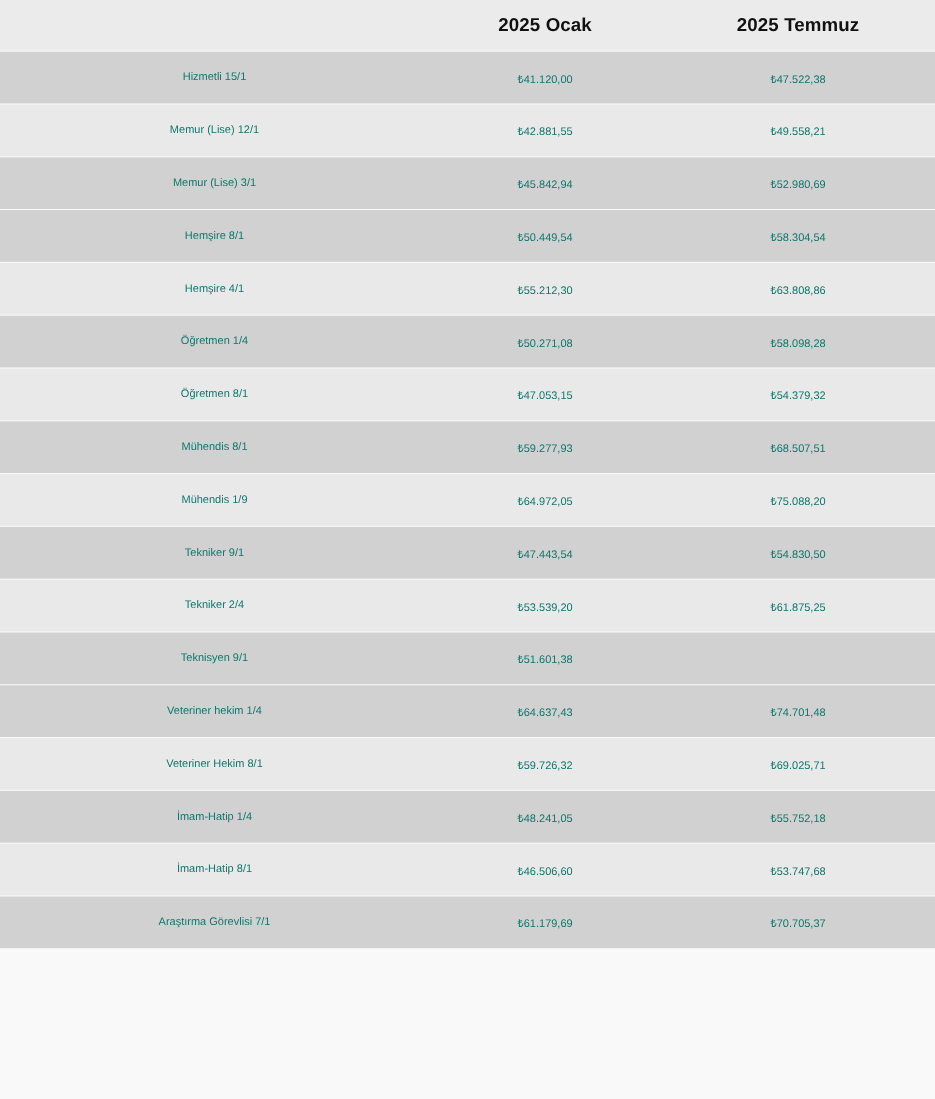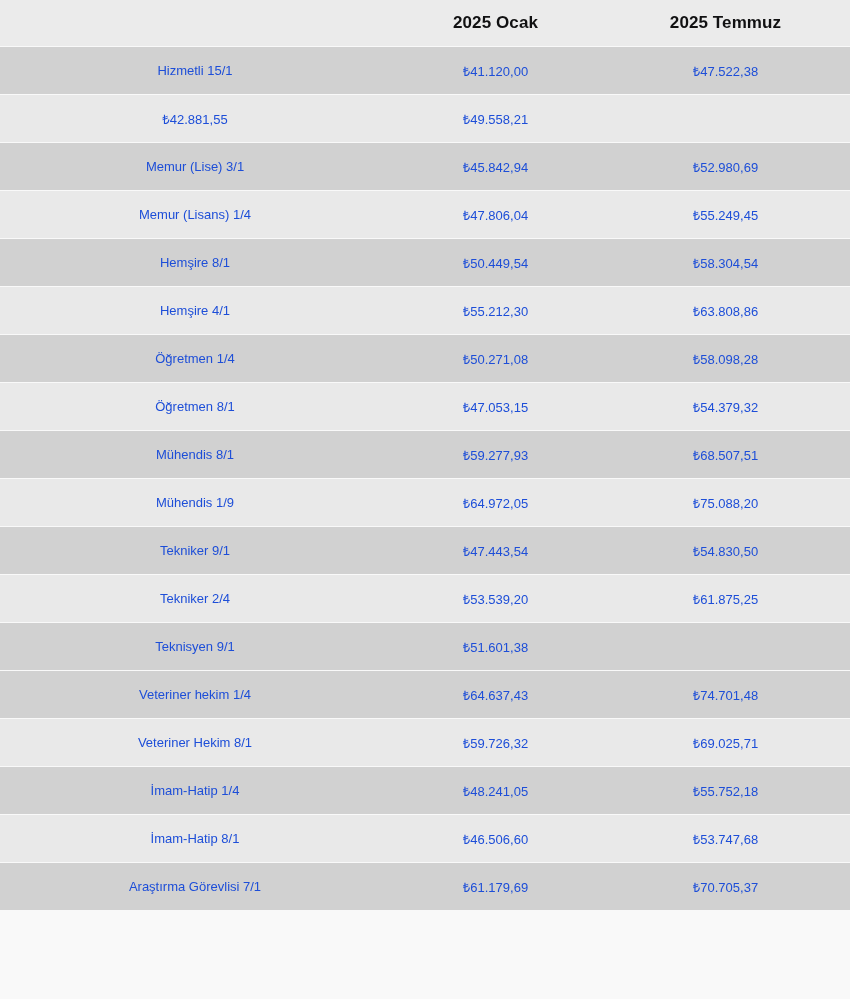--- a/index.html
+++ b/index.html
@@ -30,22 +30,22 @@
   .t-header {
     height: 46px;
     background: #ebebeb;
     font-weight: 700;
     font-size: 17px;
     color: #111112;
     letter-spacing: 0.1px;
   }
   .t-data {
     height: 47px;
-    font-size: 13px;
-    color: #1d4ed8;
+    font-size: 10px;
+    color: #0f766e;
   }
   .t-data.dark  { background: #d1d1d1; }
   .t-data.light { background: #e9e9e9; }
   .t-partial {
     flex: 1 1 auto;
     background: #e9e9e9;
   }
 </style>
 </head>
 <body>
@@ -57,35 +57,31 @@
     <div>2025 Temmuz</div>
   </div>
 
   <div class="t-row t-data dark">
     <div>Hizmetli 15/1</div>
     <div>₺41.120,00</div>
     <div>₺47.522,38</div>
   </div>
 
   <div class="t-row t-data light">
+    <div>Memur (Lise) 12/1</div>
     <div>₺42.881,55</div>
     <div>₺49.558,21</div>
   </div>
 
   <div class="t-row t-data dark">
     <div>Memur (Lise) 3/1</div>
     <div>₺45.842,94</div>
     <div>₺52.980,69</div>
   </div>
 
-  <div class="t-row t-data light">
-    <div>Memur (Lisans) 1/4</div>
-    <div>₺47.806,04</div>
-    <div>₺55.249,45</div>
-  </div>
 
   <div class="t-row t-data dark">
     <div>Hemşire 8/1</div>
     <div>₺50.449,54</div>
     <div>₺58.304,54</div>
   </div>
 
   <div class="t-row t-data light">
     <div>Hemşire 4/1</div>
     <div>₺55.212,30</div>

